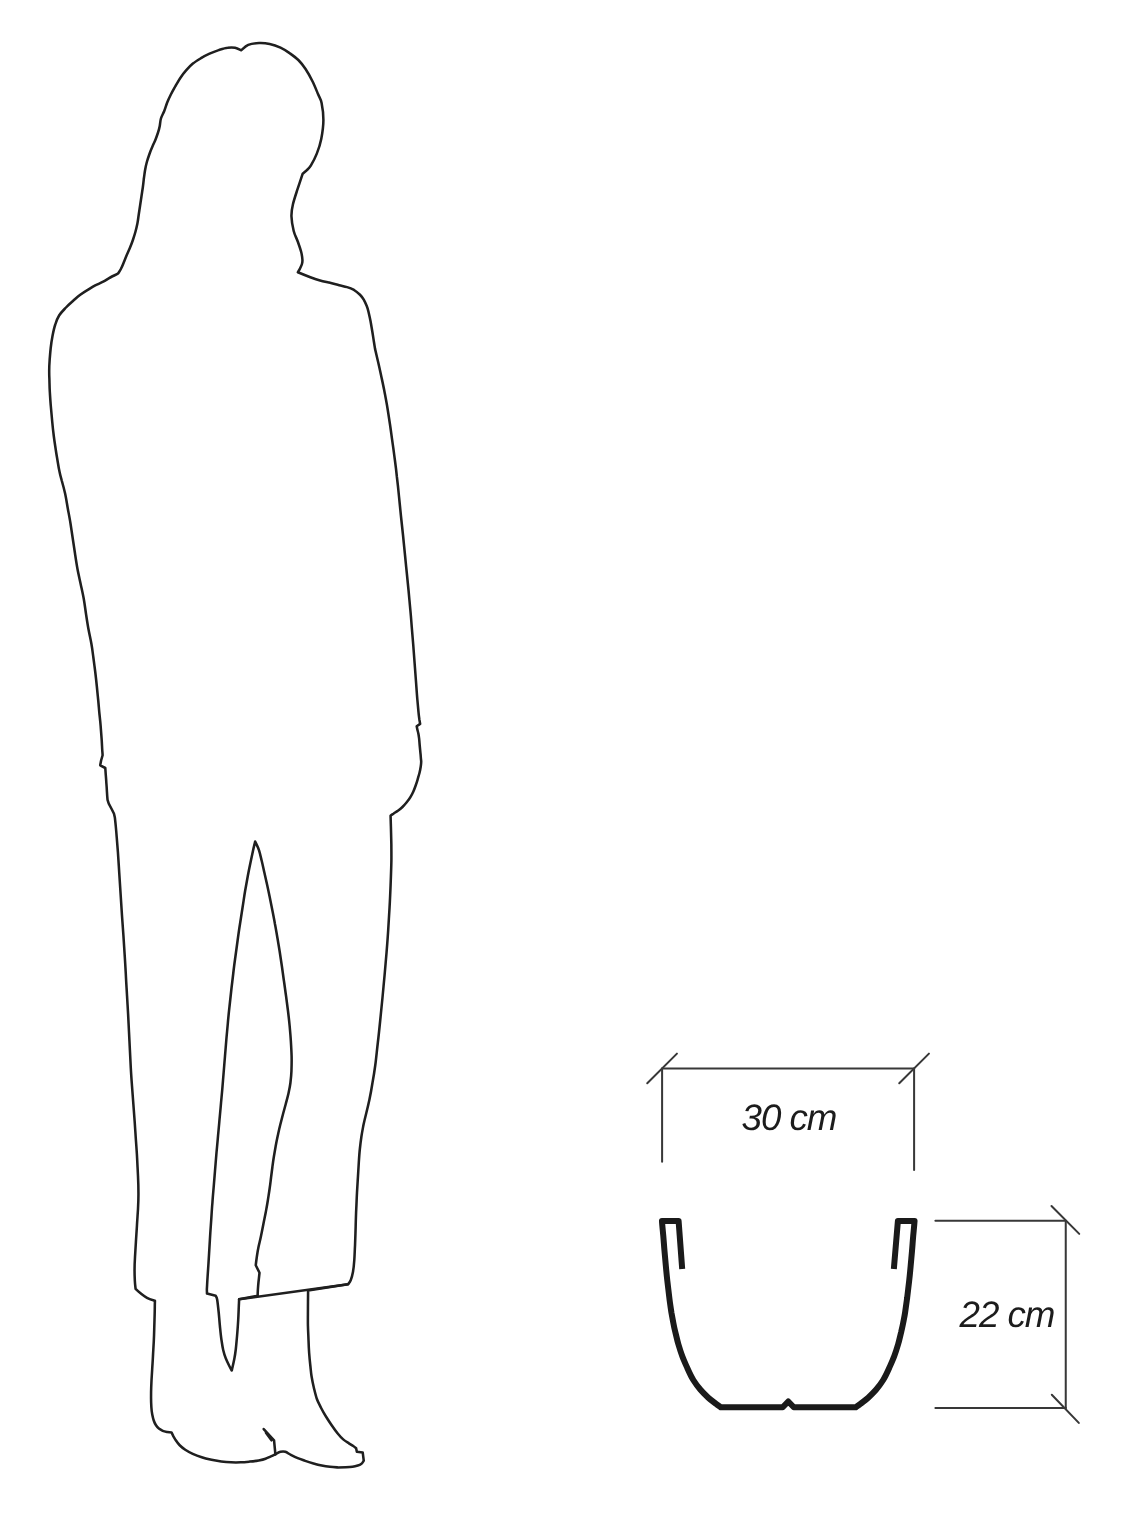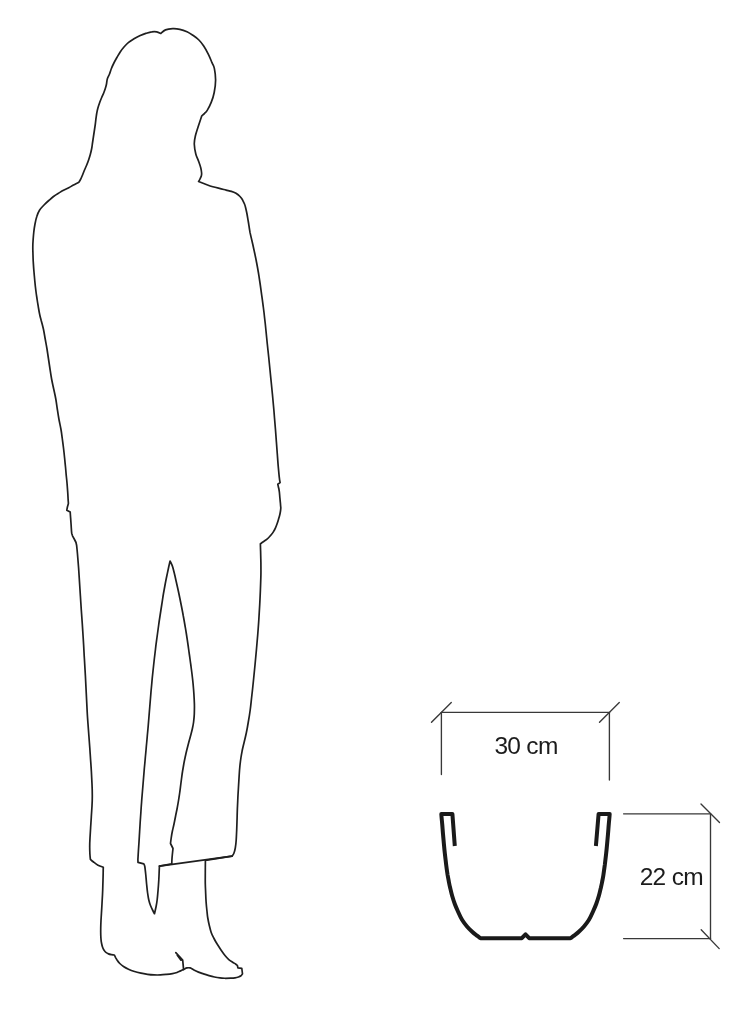--- a/index.html
+++ b/index.html
@@ -1,16 +1,16 @@
 <!DOCTYPE html>
 <html><head>
 <meta charset="utf-8">
 <style>
   html,body { margin:0; padding:0; background:#ffffff; }
-  .wrap { position:relative; width:755px; height:1021px; background:#ffffff; overflow:hidden; }
+  .wrap { position:relative; width:755px; height:1021px; background:#ffffff; overflow:hidden;font-style:italic; }
   svg { position:absolute; left:0; top:0; }
   .dimtext { font-family:"Liberation Sans", sans-serif; font-size:24.5px; letter-spacing:-0.7px; fill:#1c1c1c; }
 </style>
 </head>
 <body>
 
 <div class="wrap">
 <svg width="755" height="1021" viewBox="0 0 755 1021">
 
   <g fill="none" stroke="#1f1f1f" stroke-width="1.7" stroke-linejoin="round" stroke-linecap="round">

